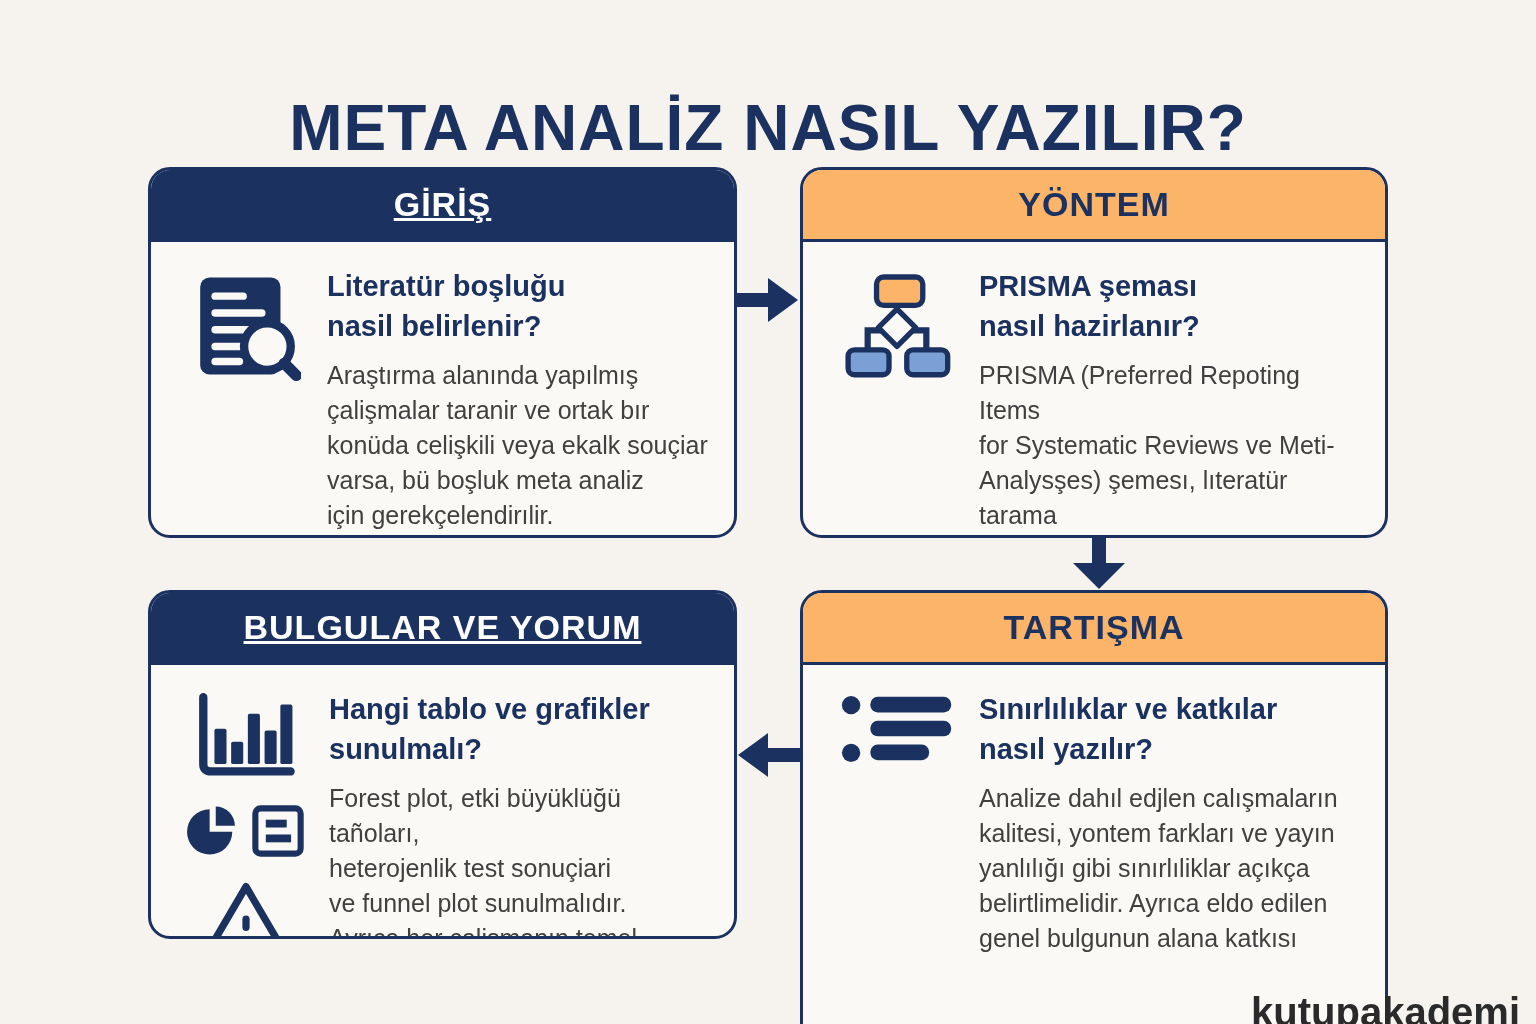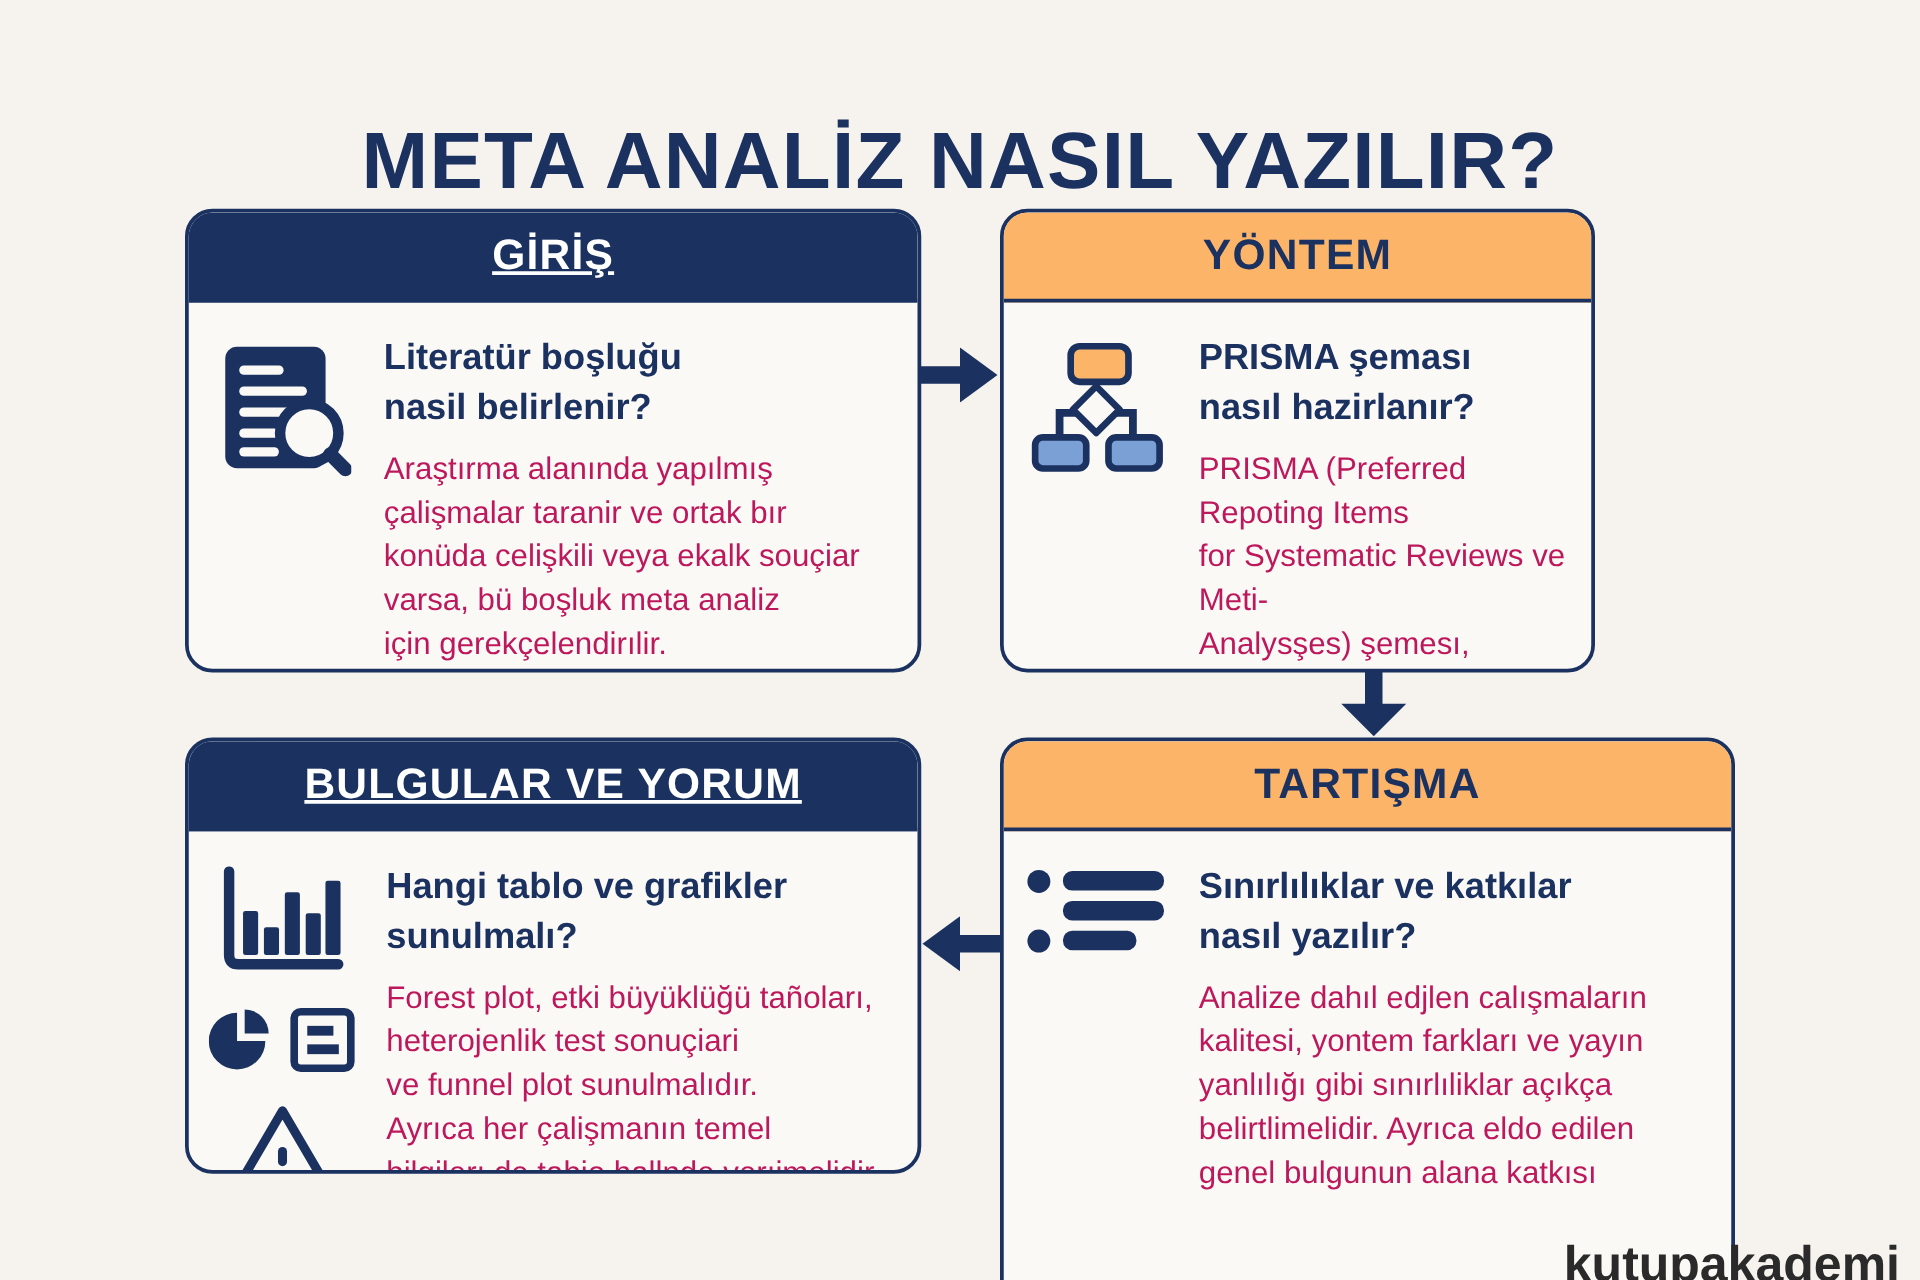--- a/index.html
+++ b/index.html
@@ -10,39 +10,39 @@
   }
   .title{
     position:absolute;top:48px;left:0;width:1536px;text-align:center;
     font-size:64px;font-weight:700;letter-spacing:1px;color:#1b3160;
   }
   .card{
     position:absolute;background:#fbf9f5;border:3px solid #1b3261;
     border-radius:22px;box-sizing:border-box;overflow:hidden;
   }
   .card1{left:148px;top:167px;width:589px;height:371px;}
-  .card2{left:800px;top:167px;width:476px;height:371px;}
+  .card2{left:800px;top:167px;width:588px;height:371px;}
   .card3{left:148px;top:590px;width:589px;height:349px;}
   .card4{left:800px;top:590px;width:588px;height:474px;}
   .card-header{
     height:69px;display:flex;align-items:center;justify-content:center;
     border-bottom:3px solid #1b3261;
     font-size:34px;font-weight:700;letter-spacing:1px;
   }
   .header-navy{background:#1b3261;color:#ffffff;text-decoration:underline;}
   .header-orange{background:#fcb468;color:#1b3261;}
-  .card-body{display:flex;padding:24px 20px 0 16px;gap:24px;}
+  .card-body{display:flex;padding:24px 20px 0 36px;gap:24px;}
   .icon-col{flex:0 0 116px;display:flex;flex-direction:column;align-items:center;gap:16px;padding-top:4px;}
   .text-col{flex:1;}
   .card-heading{
     font-size:29px;font-weight:700;color:#1b3261;line-height:40px;
     white-space:pre-line;margin:0 0 12px 0;
   }
   .card-text{
-    font-size:25px;color:#be185d;line-height:35px;white-space:pre-line;margin:0;
+    font-size:25px;color:#404040;line-height:35px;white-space:pre-line;margin:0;
   }
   .arrow{position:absolute;line-height:0;}
   .arrow-right{left:735px;top:278px;}
   .arrow-down{left:1072px;top:537px;}
   .arrow-left{left:737px;top:733px;}
   .watermark{
     position:absolute;right:16px;top:970px;
     font-size:40px;color:#2a2a2a;font-weight:700;margin-top:20px;
   }
 </style>

